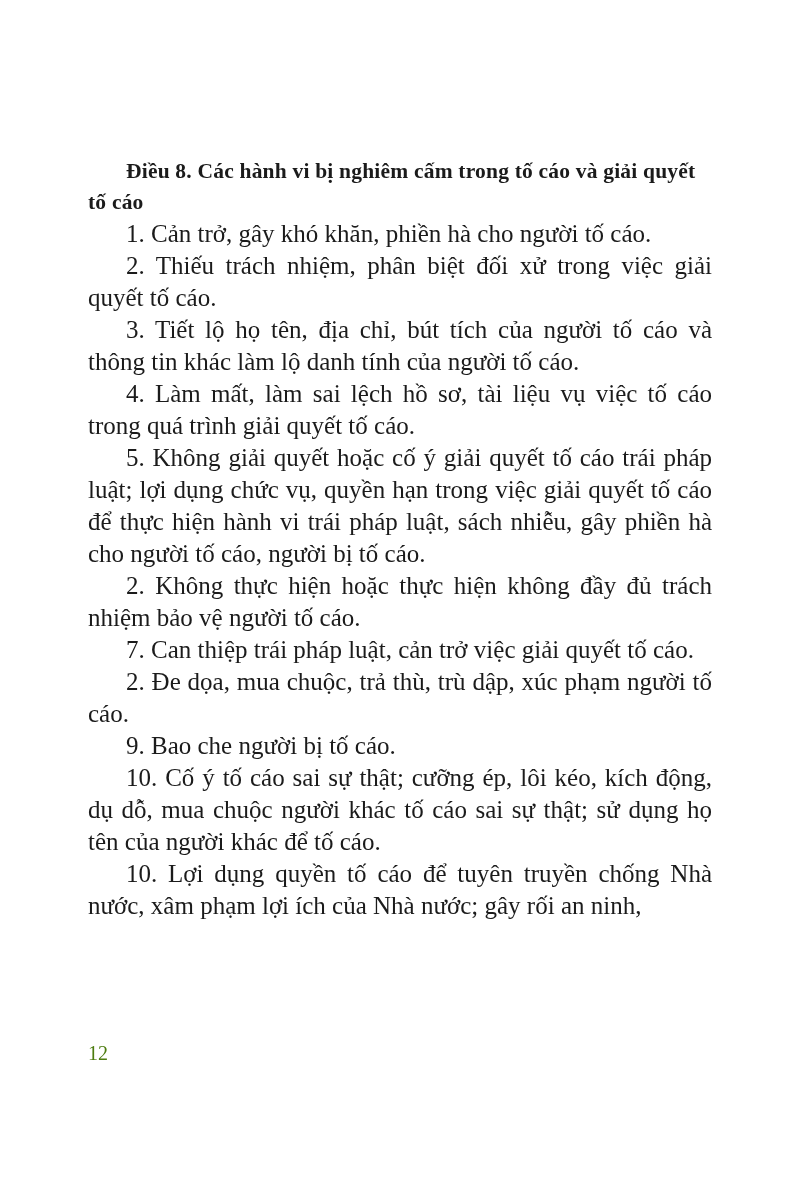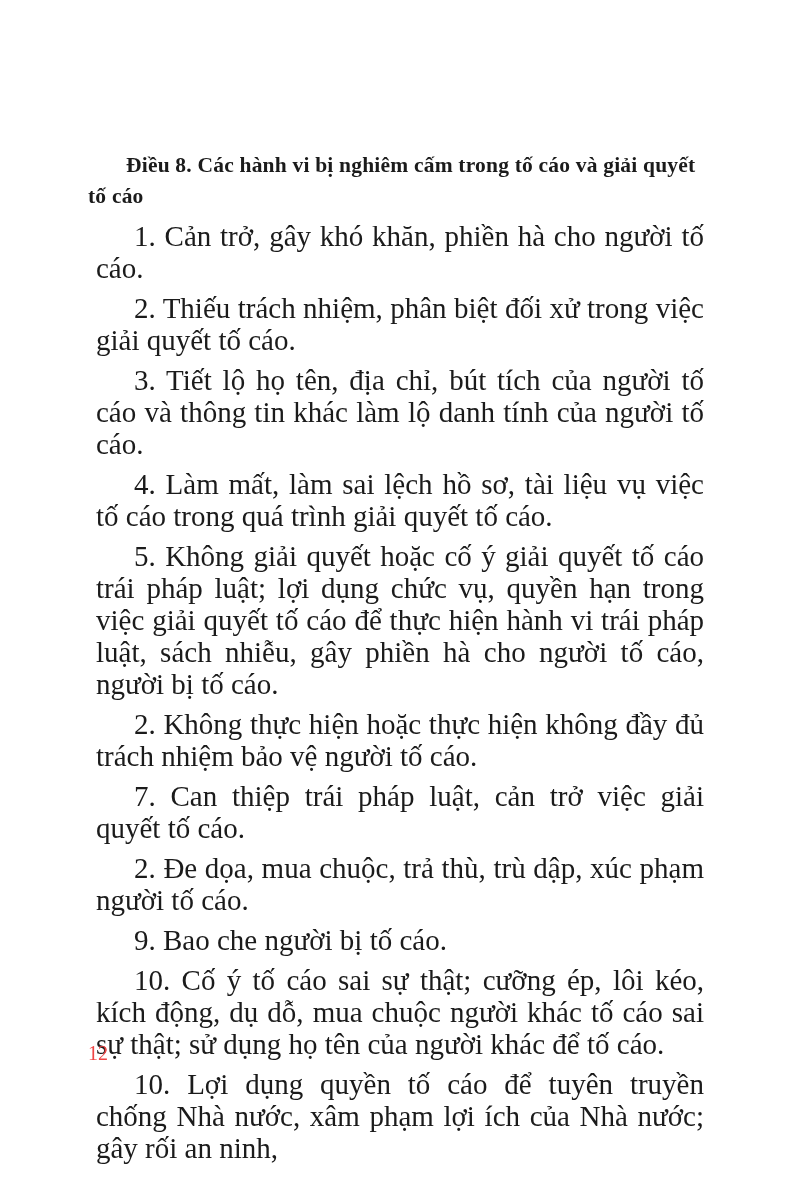--- a/index.html
+++ b/index.html
@@ -8,48 +8,48 @@
     position: relative;
     width: 795px;
     height: 1181px;
     background: #ffffff;
     font-family: "Liberation Serif", "DejaVu Serif", serif;
     color: #1b1b1b;
     overflow: hidden;
   }
   .content {
     position: absolute;
-    top: 150px;
+    top: 156px;
     left: 88px;
     width: 624px;
   }
   .heading {
     font-size: 21.5px;
     font-weight: bold;
     line-height: 31px;
     margin: 0;
     text-indent: 38px;
     text-align: left;
     letter-spacing: 0.2px;
   }
   .para {
-    font-size: 29px;
+    font-size: 25px;
     font-weight: normal;
     line-height: 32px;
-    margin: 8px;
+    margin: 0;
     text-indent: 38px;
     text-align: justify;
   }
   .page-number {
     position: absolute;
     left: 88px;
     top: 1040px;
     font-size: 20px;
     line-height: 26px;
-    color: #ef4444;
+    color: #4d7c0f;
   }
 </style>
 </head>
 <body>
 
 <div class="page">
   <div class="content">
     <h1 class="heading">Điều 8. Các hành vi bị nghiêm cấm trong tố cáo và giải quyết tố cáo</h1>
     <p class="para">1. Cản trở, gây khó khăn, phiền hà cho người tố cáo.</p>
     <p class="para">2. Thiếu trách nhiệm, phân biệt đối xử trong việc giải quyết tố cáo.</p>

